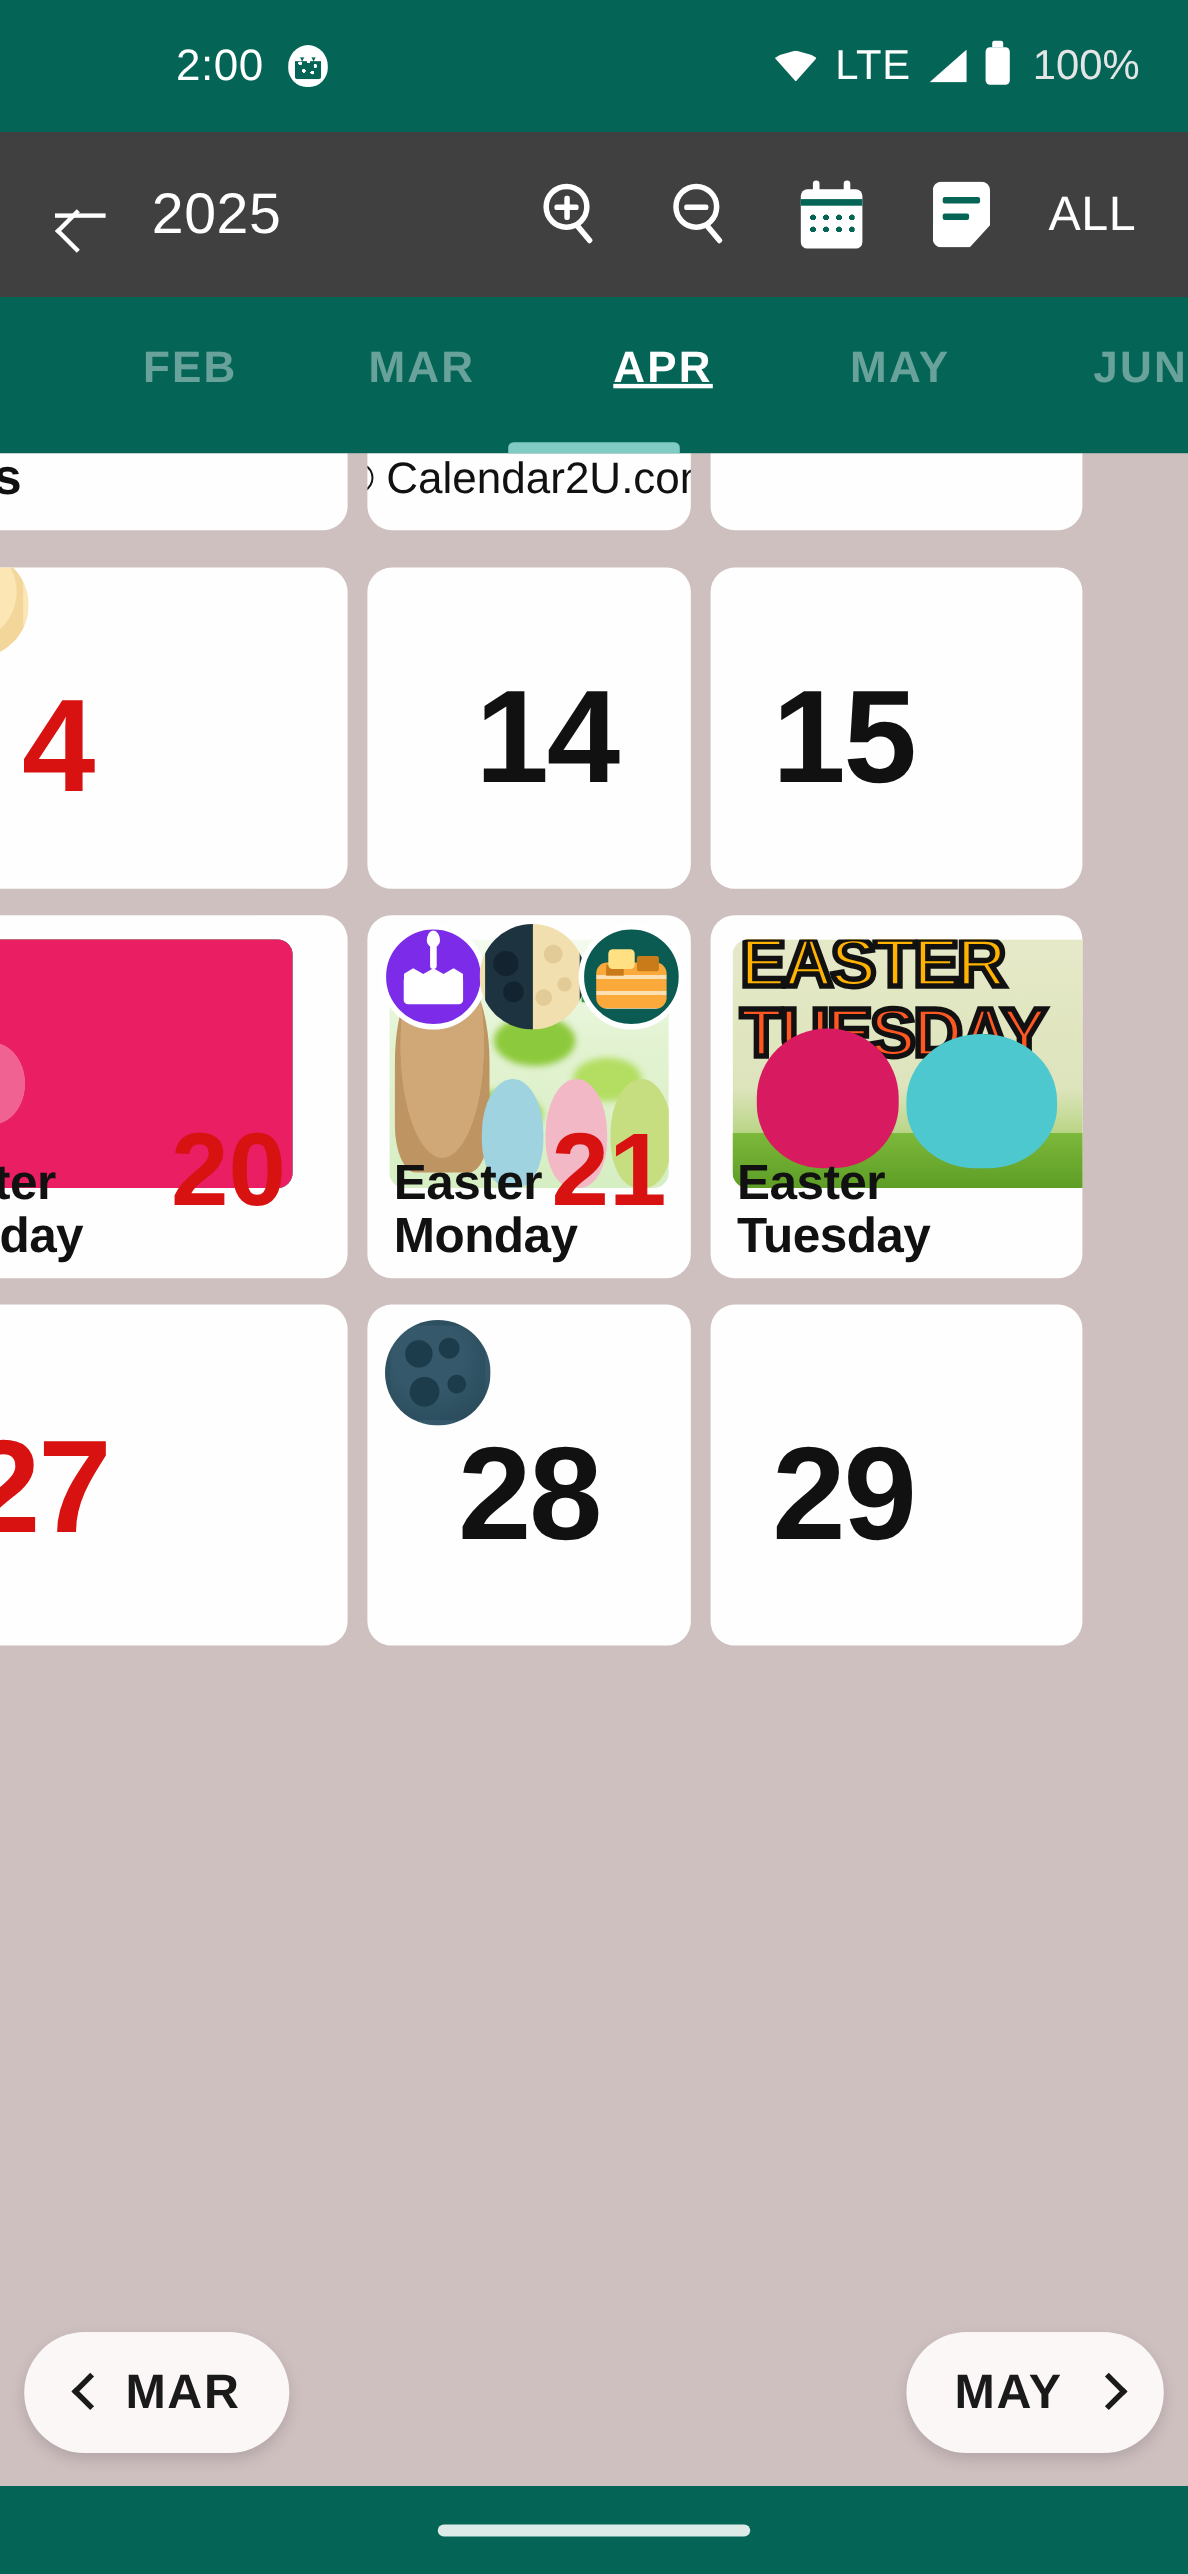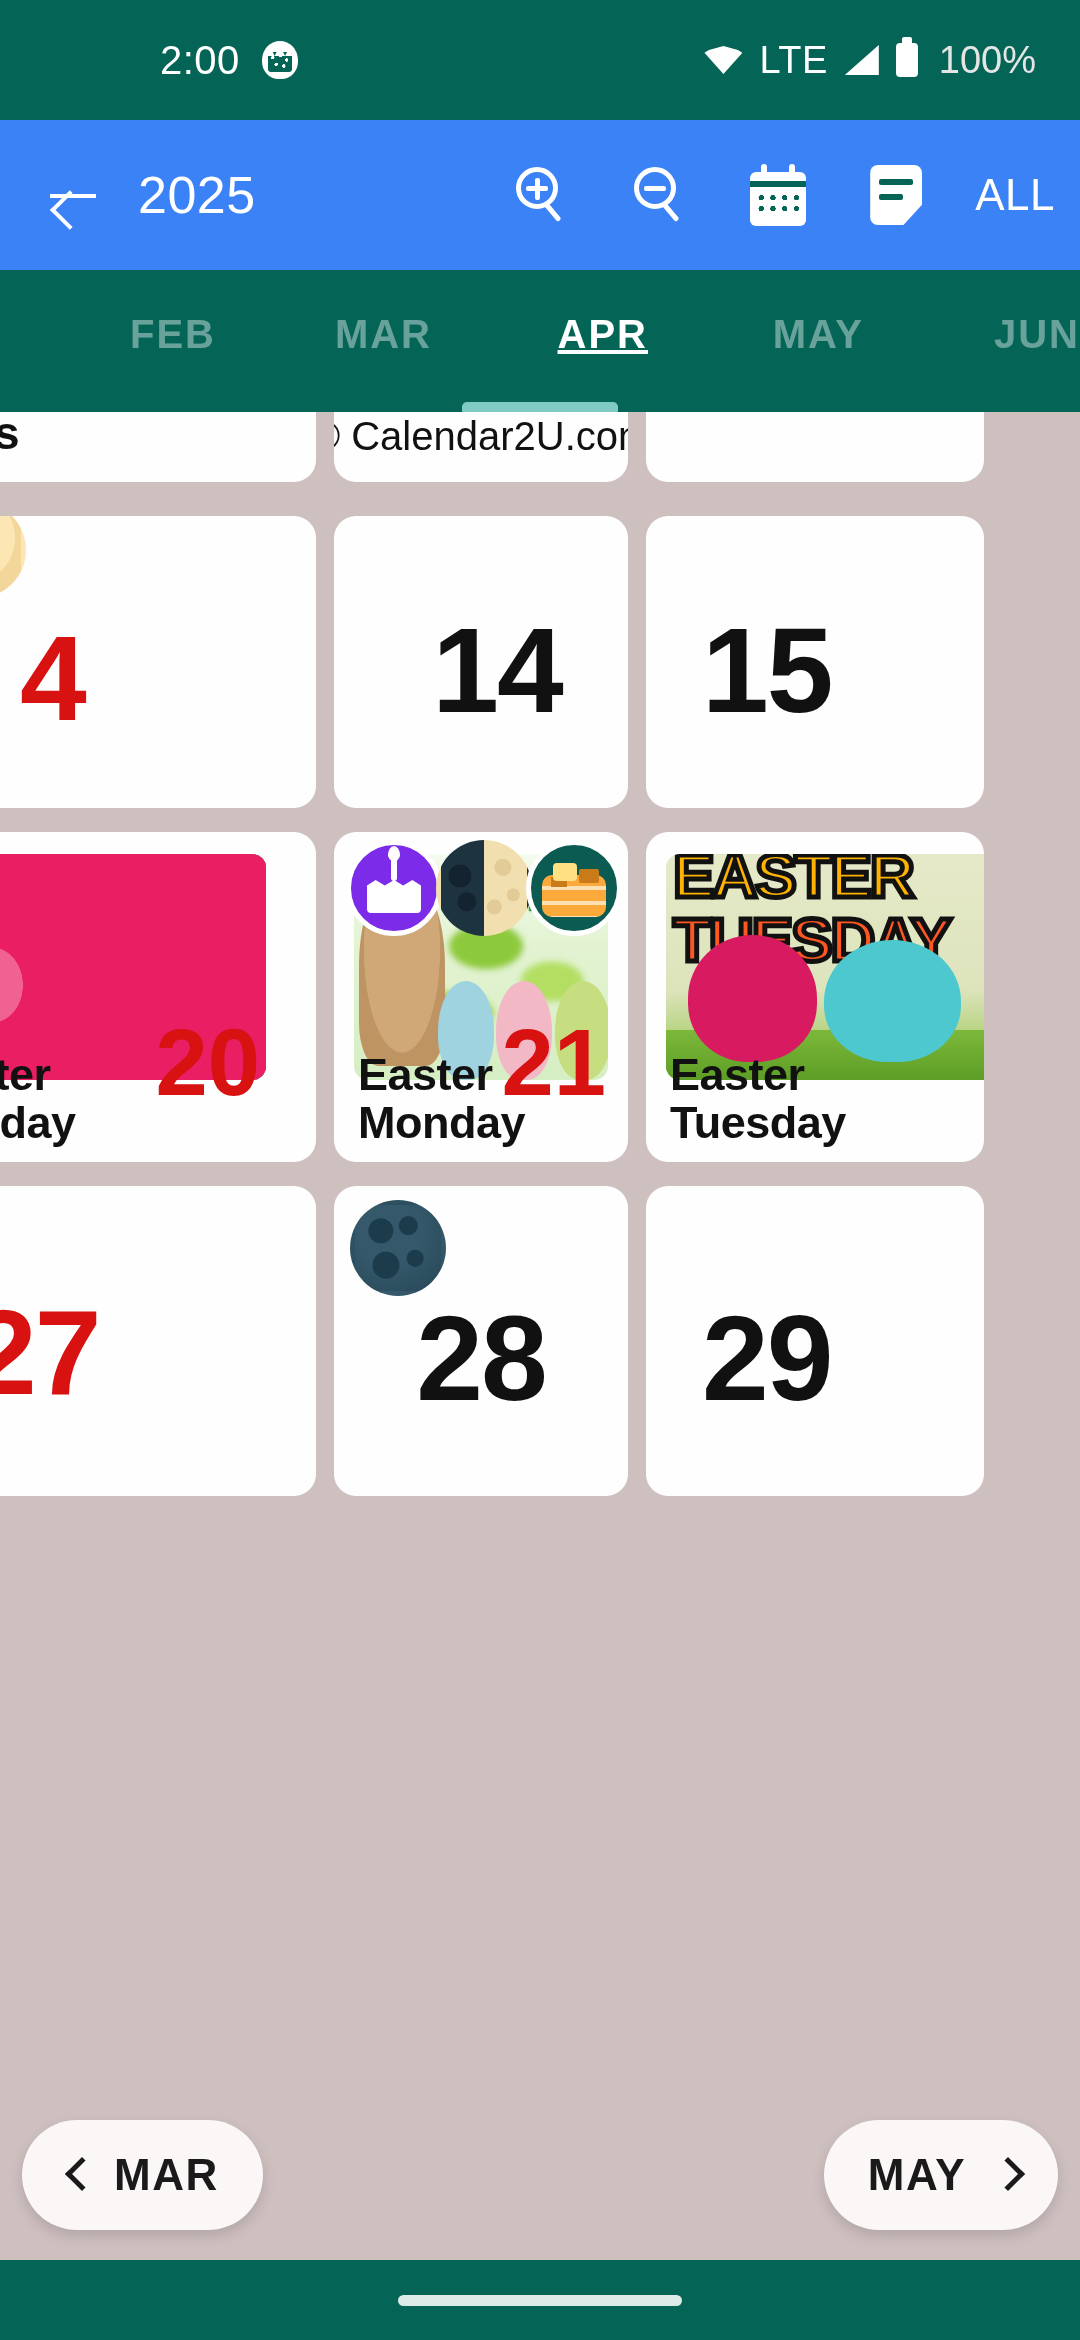--- a/index.html
+++ b/index.html
@@ -66,21 +66,21 @@
   .ic-batt::before {
     content: ""; position: absolute; top: -6px; left: 6px;
     width: 10px; height: 6px; background: #fff; border-radius: 2px 2px 0 0;
   }
   .sb-pct { color: #e5e5e5; font-size: 38px; font-weight: 500; margin-left: 4px; }
 
   
   .appbar {
     position: absolute; top: 120px; left: 0;
     width: 1080px; height: 150px;
-    background: #3b82f6;
+    background: #404040;
     display: flex; align-items: center;
     z-index: 38;
   }
   .ab-back {
     width: 54px; height: 54px; margin-left: 46px;
     position: relative; flex: 0 0 auto;
   }
   .ab-back::before {
     content: ""; position: absolute; left: 4px; top: 26px;
     width: 46px; height: 4px; background: #fff;
@@ -89,21 +89,21 @@
     content: ""; position: absolute; left: 4px; top: 14px;
     width: 24px; height: 24px; border-left: 4px solid #fff; border-bottom: 4px solid #fff;
     transform: rotate(45deg); transform-origin: 0 100%;
   }
   .ab-title {
     color: #fff; font-size: 52px; font-weight: 500;
     margin-left: 38px; letter-spacing: .5px;
   }
   .ab-actions {
     margin-left: auto; display: flex; align-items: center;
-    gap: 40px; margin-right: 25px;
+    gap: 40px; margin-right: 47px;
   }
   .ab-btn {
     width: 78px; height: 78px;
     display: flex; align-items: center; justify-content: center;
     position: relative;
   }
   
   .mag { position: relative; width: 56px; height: 56px; }
   .mag .lens {
     position: absolute; left: 2px; top: 0;

